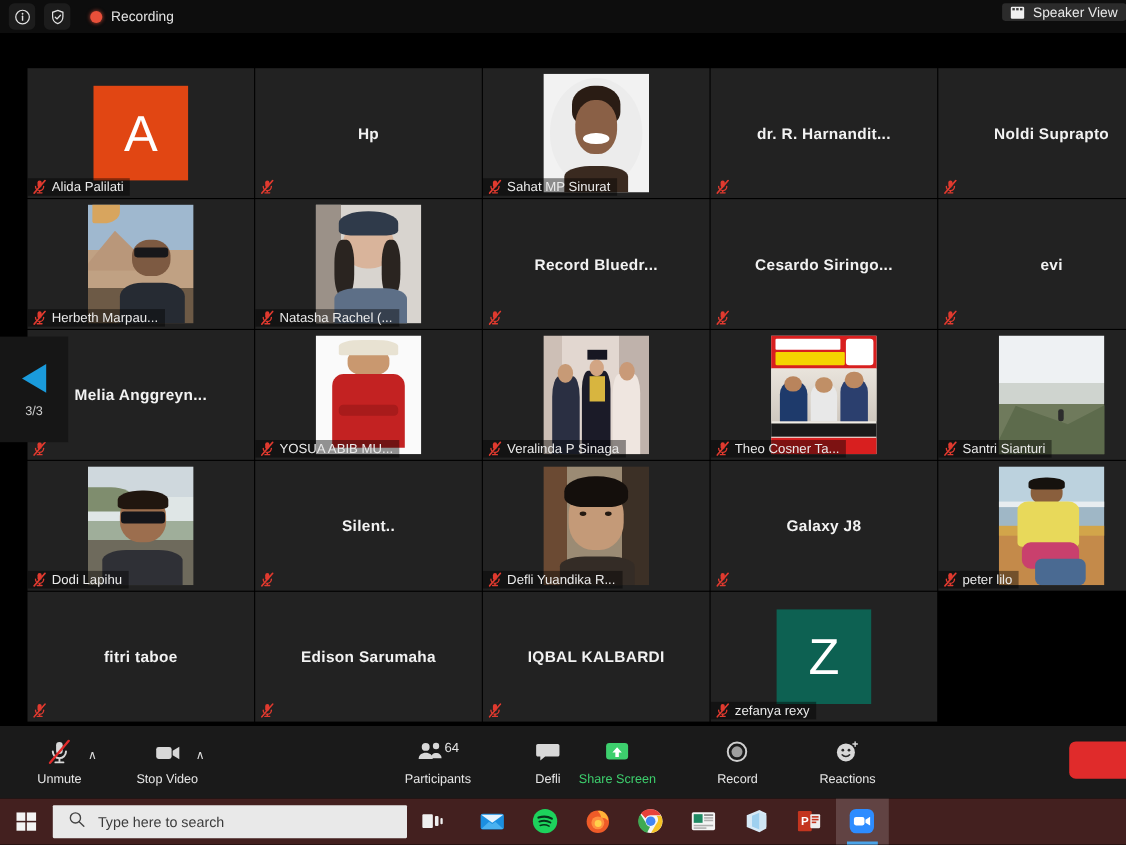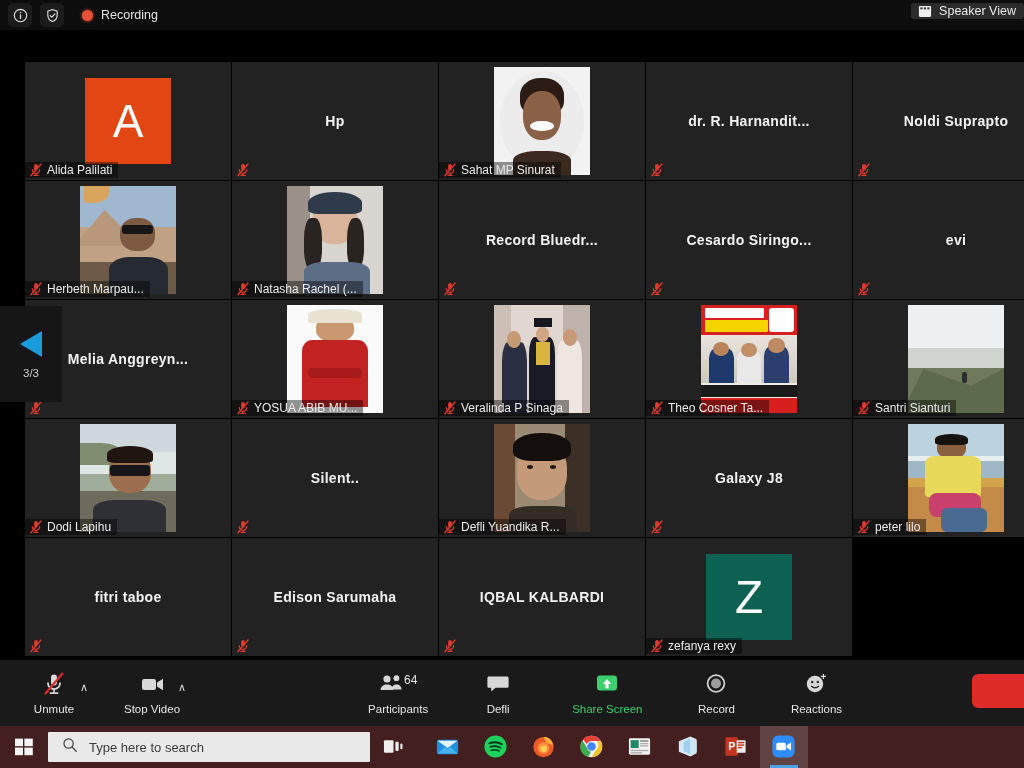--- a/index.html
+++ b/index.html
@@ -695,21 +695,21 @@
 
     <div class="tool" style="margin-left:42px">
       <span class="tool-ico">
         <svg width="26" height="26" viewBox="0 0 26 26">
           <path d="M4 5.4h18c.9 0 1.6.7 1.6 1.6v8.2c0 .9-.7 1.6-1.6 1.6H10.6l-4.4 3.6v-3.6H4c-.9 0-1.6-.7-1.6-1.6V7c0-.9.7-1.6 1.6-1.6z" fill="#d8d8d8"></path>
         </svg>
       </span>
       <span class="tool-lbl">Defli</span>
     </div>
 
-    <div class="tool" style="margin-left:46px">
+    <div class="tool" style="">
       <span class="tool-ico">
         <svg width="30" height="26" viewBox="0 0 30 26">
           <rect x="5" y="4.5" width="20" height="15" rx="3" fill="#3dcf6d"></rect>
           <path d="M15 8.3 19.3 13H16.6v4.2h-3.2V13h-2.7z" fill="#ffffff"></path>
         </svg>
       </span>
       <span class="tool-lbl green">Share Screen</span>
     </div>
 
     <div class="tool" style="margin-left:46px">

